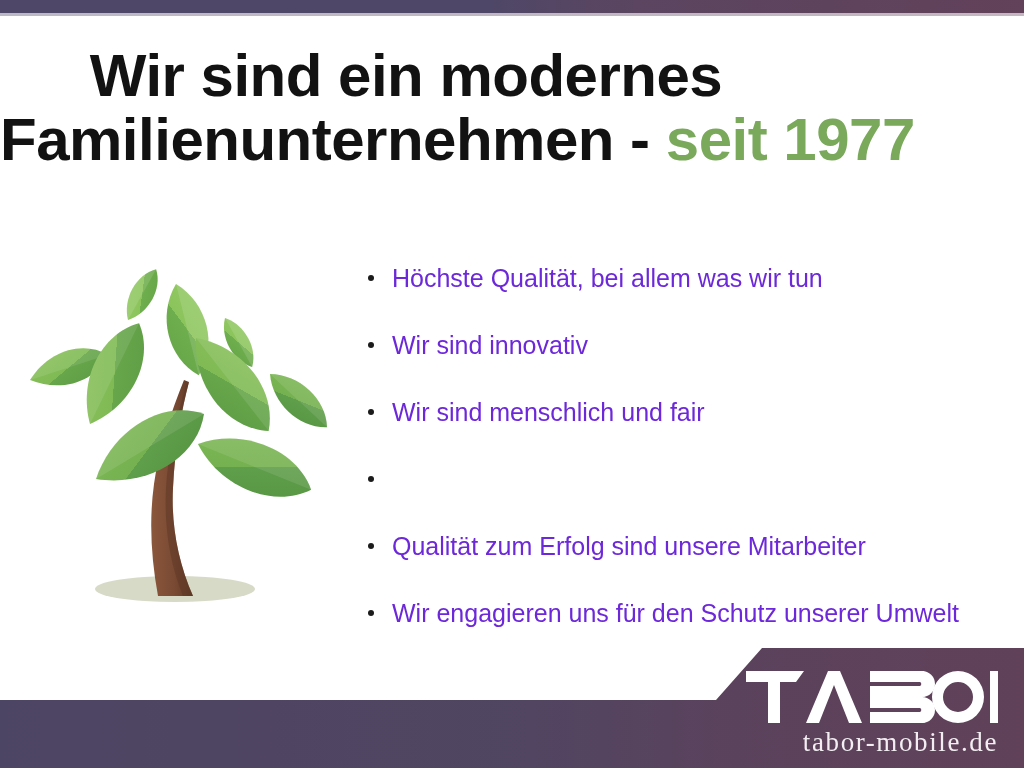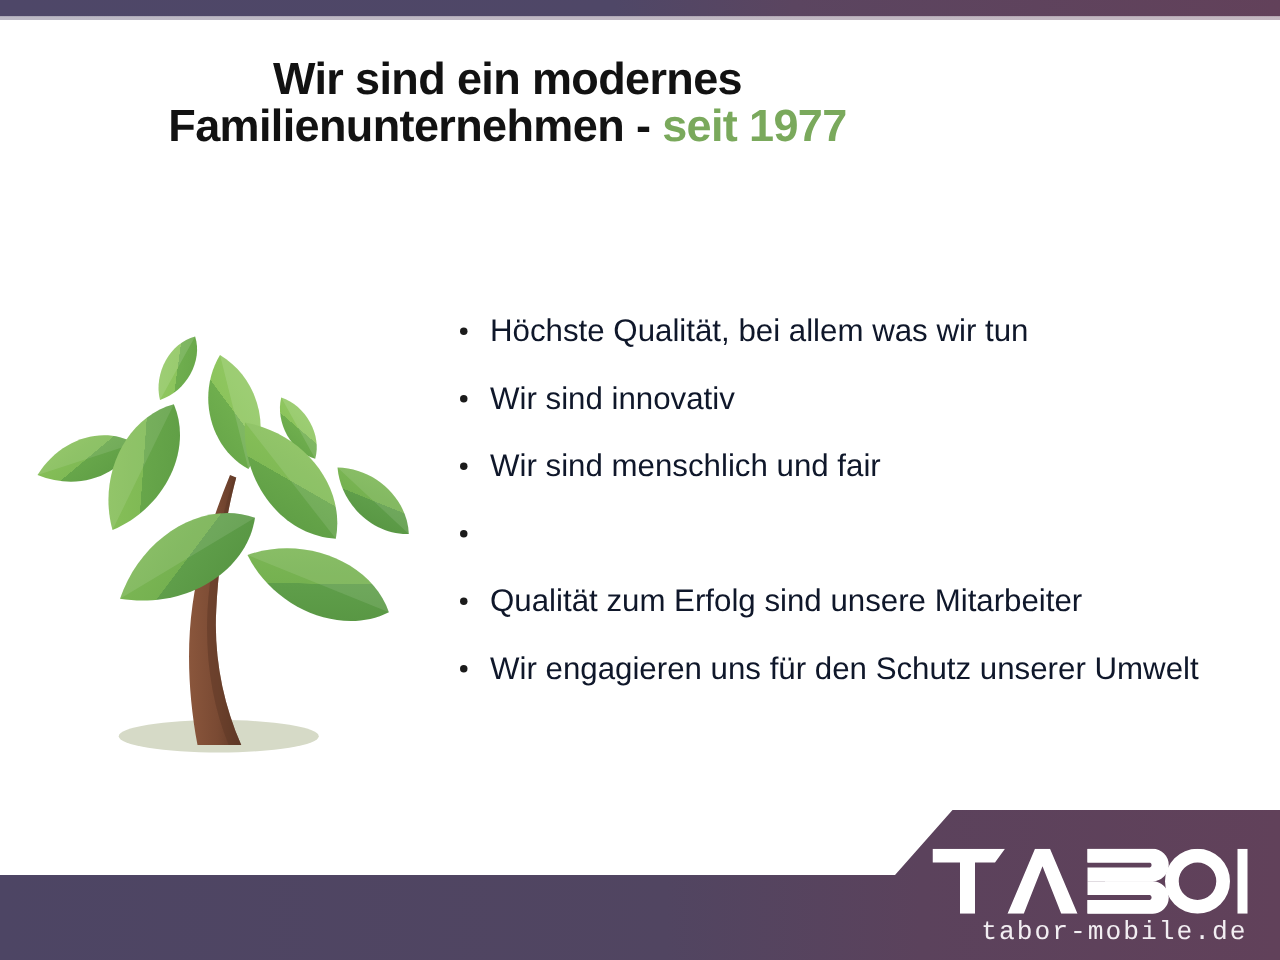--- a/index.html
+++ b/index.html
@@ -39,21 +39,21 @@
 
   
   #title-block {
     position: absolute;
     left: 0;
     top: 44px;
     width: 812px;
     text-align: center;
     line-height: 1.06;
     font-weight: bold;
-    font-size: 36px;
+    font-size: 60px;
     letter-spacing: -0.5px;
     color: #121212;
     font-family: "Liberation Sans", sans-serif;
   }
   #title-line1 { display: block; }
   #title-line2 { display: block; white-space: nowrap; }
   .accent-green { color: #7aa95c; }
 
   
   #bullet-list {
@@ -64,23 +64,24 @@
     margin: 0;
     padding: 0;
     list-style: none;
   }
   .bullet-item {
     position: relative;
     height: 54px;
     line-height: 38px;
     padding-left: 30px;
     font-size: 25px;
-    color: #0f172a;
+    color: #6d28d9;
     white-space: nowrap;
     font-family: "Liberation Sans", sans-serif;
+    margin-top: 13px;
   }
   .bullet-dot {
     position: absolute;
     left: 6px;
     top: 16px;
     width: 6px;
     height: 6px;
     border-radius: 50%;
     background: #1b1b1b;
   }
@@ -114,24 +115,24 @@
     color: #ffffff;
   }
   #logo-wordmark {
     display: block;
     height: 52px;
   }
   #logo-wordmark svg { display: block; height: 52px; }
   #logo-domain {
     display: block;
     margin-top: 4px;
-    font-size: 21px;
+    font-size: 27px;
     letter-spacing: 1.6px;
     color: #f2eef2;
-    font-family: Liberation Mono, monospace;
+    font-family: Liberation Serif, serif;
   }
 </style>
 </head>
 <body>
 
 <div id="slide">
 
   <div id="top-bar"></div>
   <div id="top-bar-shadow"></div>
 

